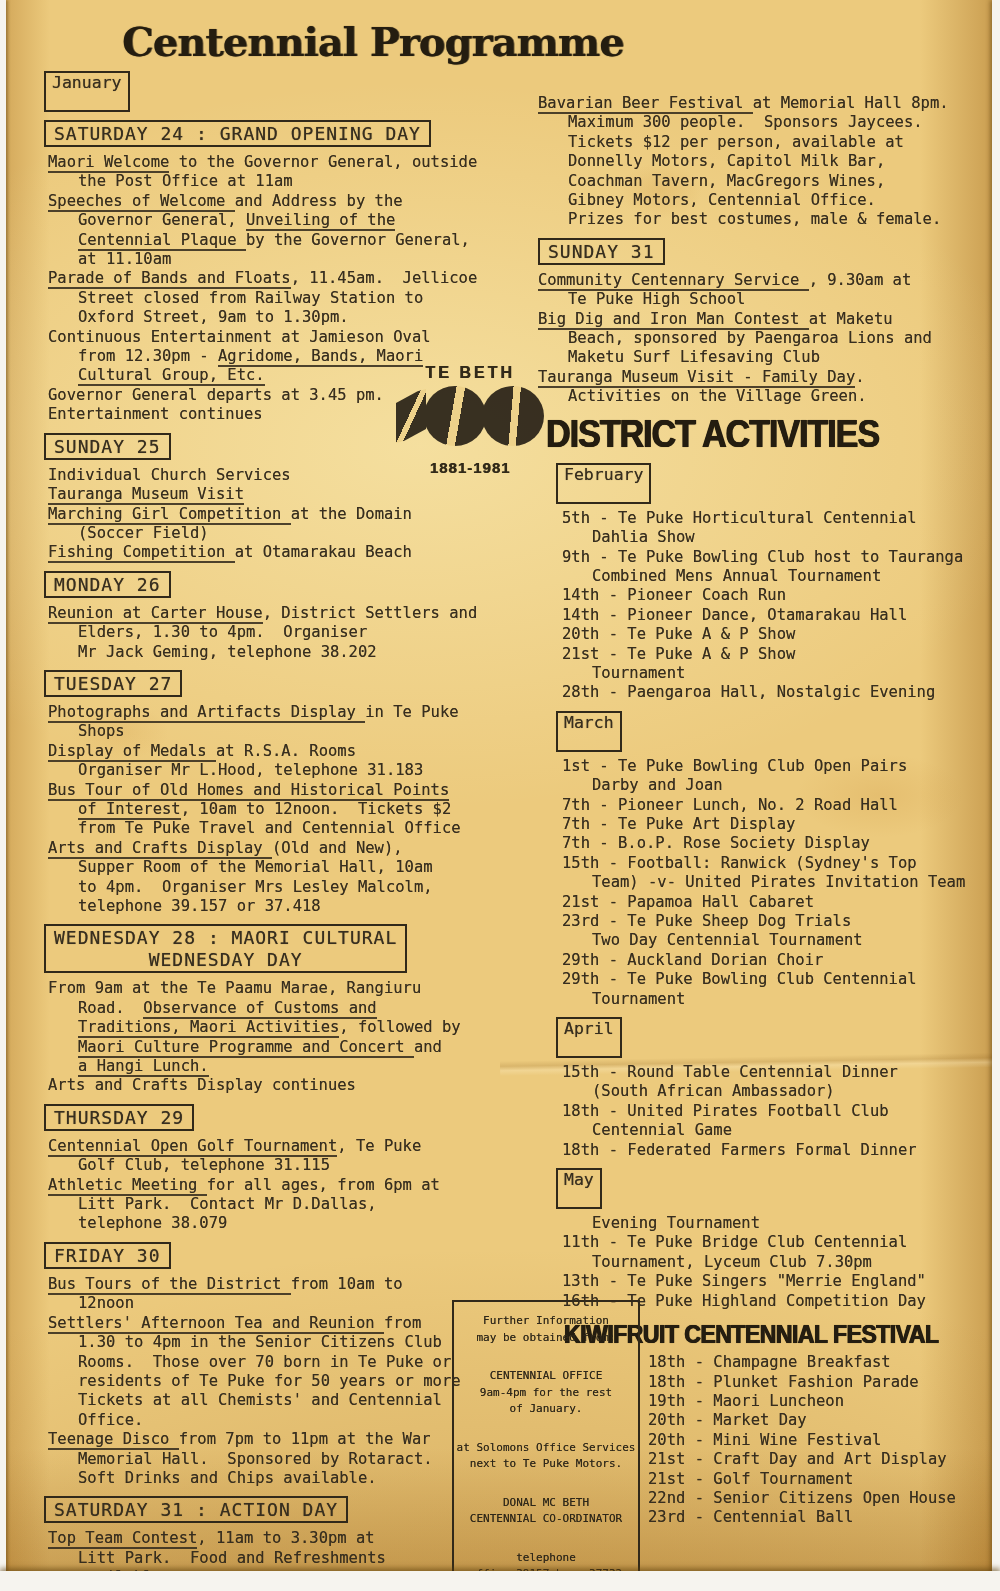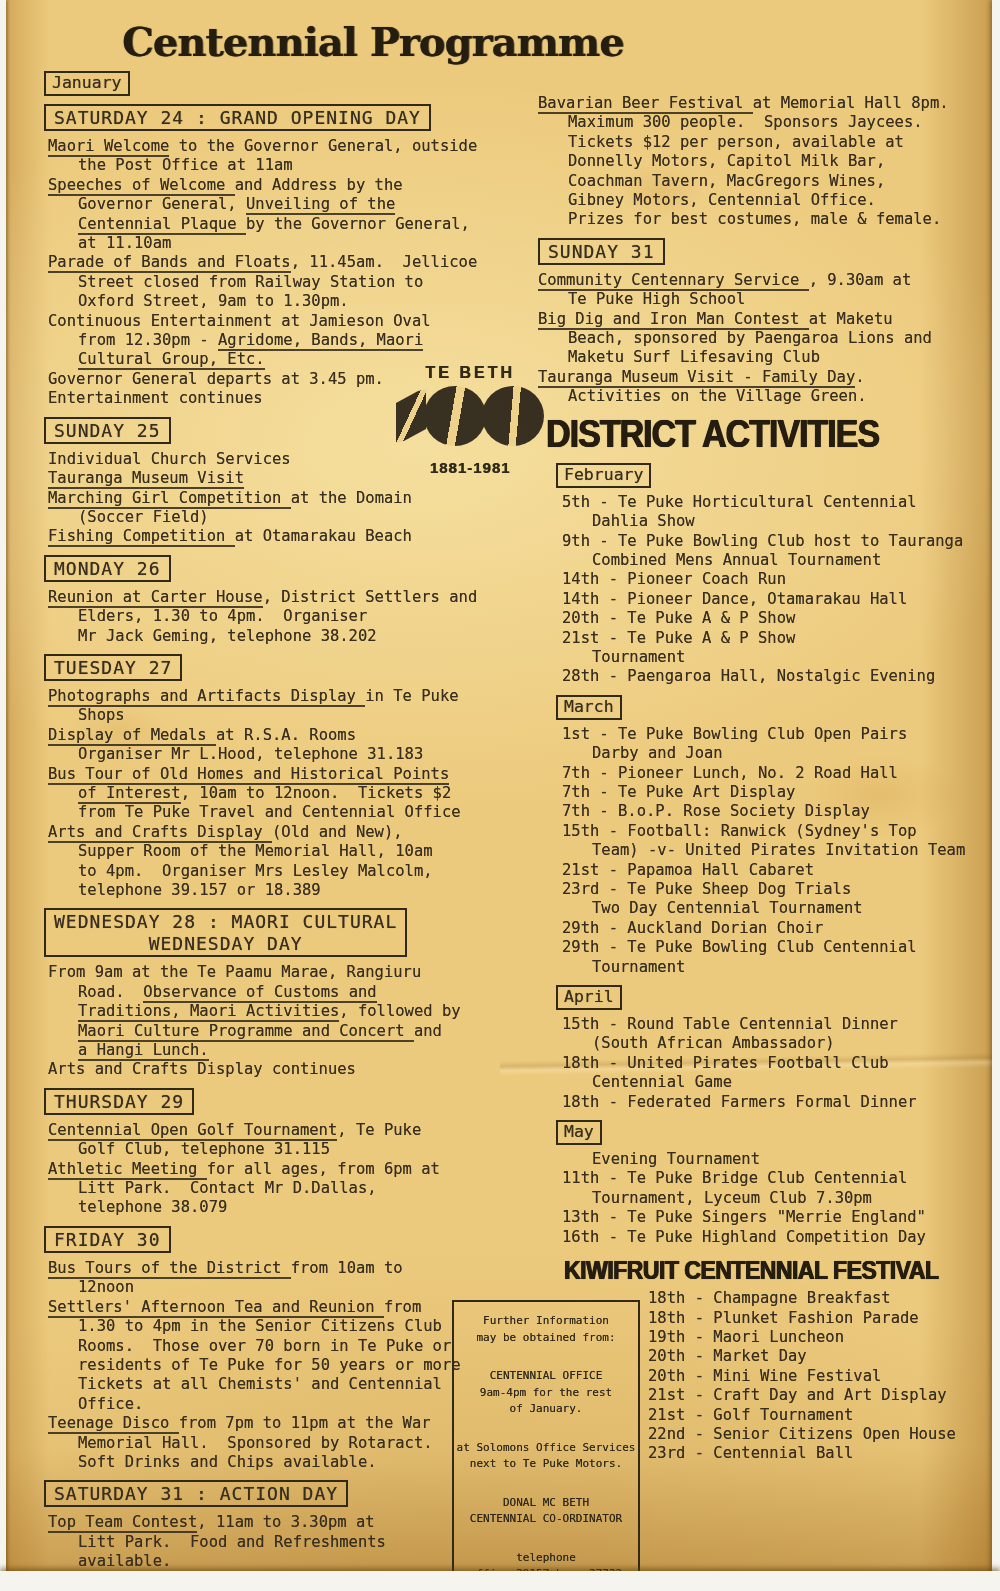--- a/index.html
+++ b/index.html
@@ -42,21 +42,21 @@
   .left .entry{padding-left:4px;}
   .entry.dated{padding-left:24px;}
   .entry.kiwi{padding-left:110px;}
 
   .day-box{
     display:inline-block;border:2px solid #31291a;padding:1px 8px 0;
     font-size:18px;line-height:22px;letter-spacing:1px;margin:5px 0 4px;
     text-align:center;text-shadow:0 0 .7px rgba(49,41,26,.7);
   }
   .month-box{
-    display:inline-block;border:2px solid #31291a;padding:0 6px 1px;
+    display:inline-block;border:2px solid #31291a;padding:0 6px 17px;
     font-size:16.5px;line-height:20px;margin:5px 0 3px;
     text-shadow:0 0 .7px rgba(49,41,26,.7);
   }
   .right .month-box{margin-left:18px;}
 
   .big-heading{
     font-family:"Liberation Sans", sans-serif;font-weight:bold;color:#241d10;
     transform:scaleY(1.12);transform-origin:left center;white-space:nowrap;
     text-shadow:.7px 0 0 currentColor, -.4px 0 0 currentColor, 0 0 1px rgba(36,29,16,.5);
   }
@@ -136,21 +136,21 @@
         <div class="line"><span class="u">Photographs and Artifacts Display </span><span>in Te Puke</span></div>
         <div class="line ind1"><span>Shops</span></div>
         <div class="line"><span class="u">Display of Medals </span><span>at R.S.A. Rooms</span></div>
         <div class="line ind1"><span>Organiser Mr L.Hood, telephone 31.183</span></div>
         <div class="line"><span class="u">Bus Tour of Old Homes and Historical Points</span></div>
         <div class="line ind1"><span class="u">of Interest</span><span>, 10am to 12noon.  Tickets $2</span></div>
         <div class="line ind1"><span>from Te Puke Travel and Centennial Office</span></div>
         <div class="line"><span class="u">Arts and Crafts Display </span><span>(Old and New),</span></div>
         <div class="line ind1"><span>Supper Room of the Memorial Hall, 10am</span></div>
         <div class="line ind1"><span>to 4pm.  Organiser Mrs Lesley Malcolm,</span></div>
-        <div class="line ind1"><span>telephone 39.157 or 18.389</span></div>
+        <div class="line ind1"><span>telephone 39.157 or 37.418</span></div>
       </div><div class="day-box"><div class="day-box-line">WEDNESDAY 28 : MAORI CULTURAL</div><div class="day-box-line">WEDNESDAY DAY</div></div><br><div class="entry">
         <div class="line"><span>From 9am at the Te Paamu Marae, Rangiuru</span></div>
         <div class="line ind1"><span>Road.  </span><span class="u">Observance of Customs and</span></div>
         <div class="line ind1"><span class="u">Traditions, Maori Activities</span><span>, followed by</span></div>
         <div class="line ind1"><span class="u">Maori Culture Programme and Concert </span><span>and</span></div>
         <div class="line ind1"><span class="u">a Hangi Lunch.</span></div>
         <div class="line"><span>Arts and Crafts Display continues</span></div>
       </div><div class="day-box"><div class="day-box-line">THURSDAY 29</div></div><br><div class="entry">
         <div class="line"><span class="u">Centennial Open Golf Tournament</span><span>, Te Puke</span></div>
         <div class="line ind1"><span>Golf Club, telephone 31.115</span></div>

